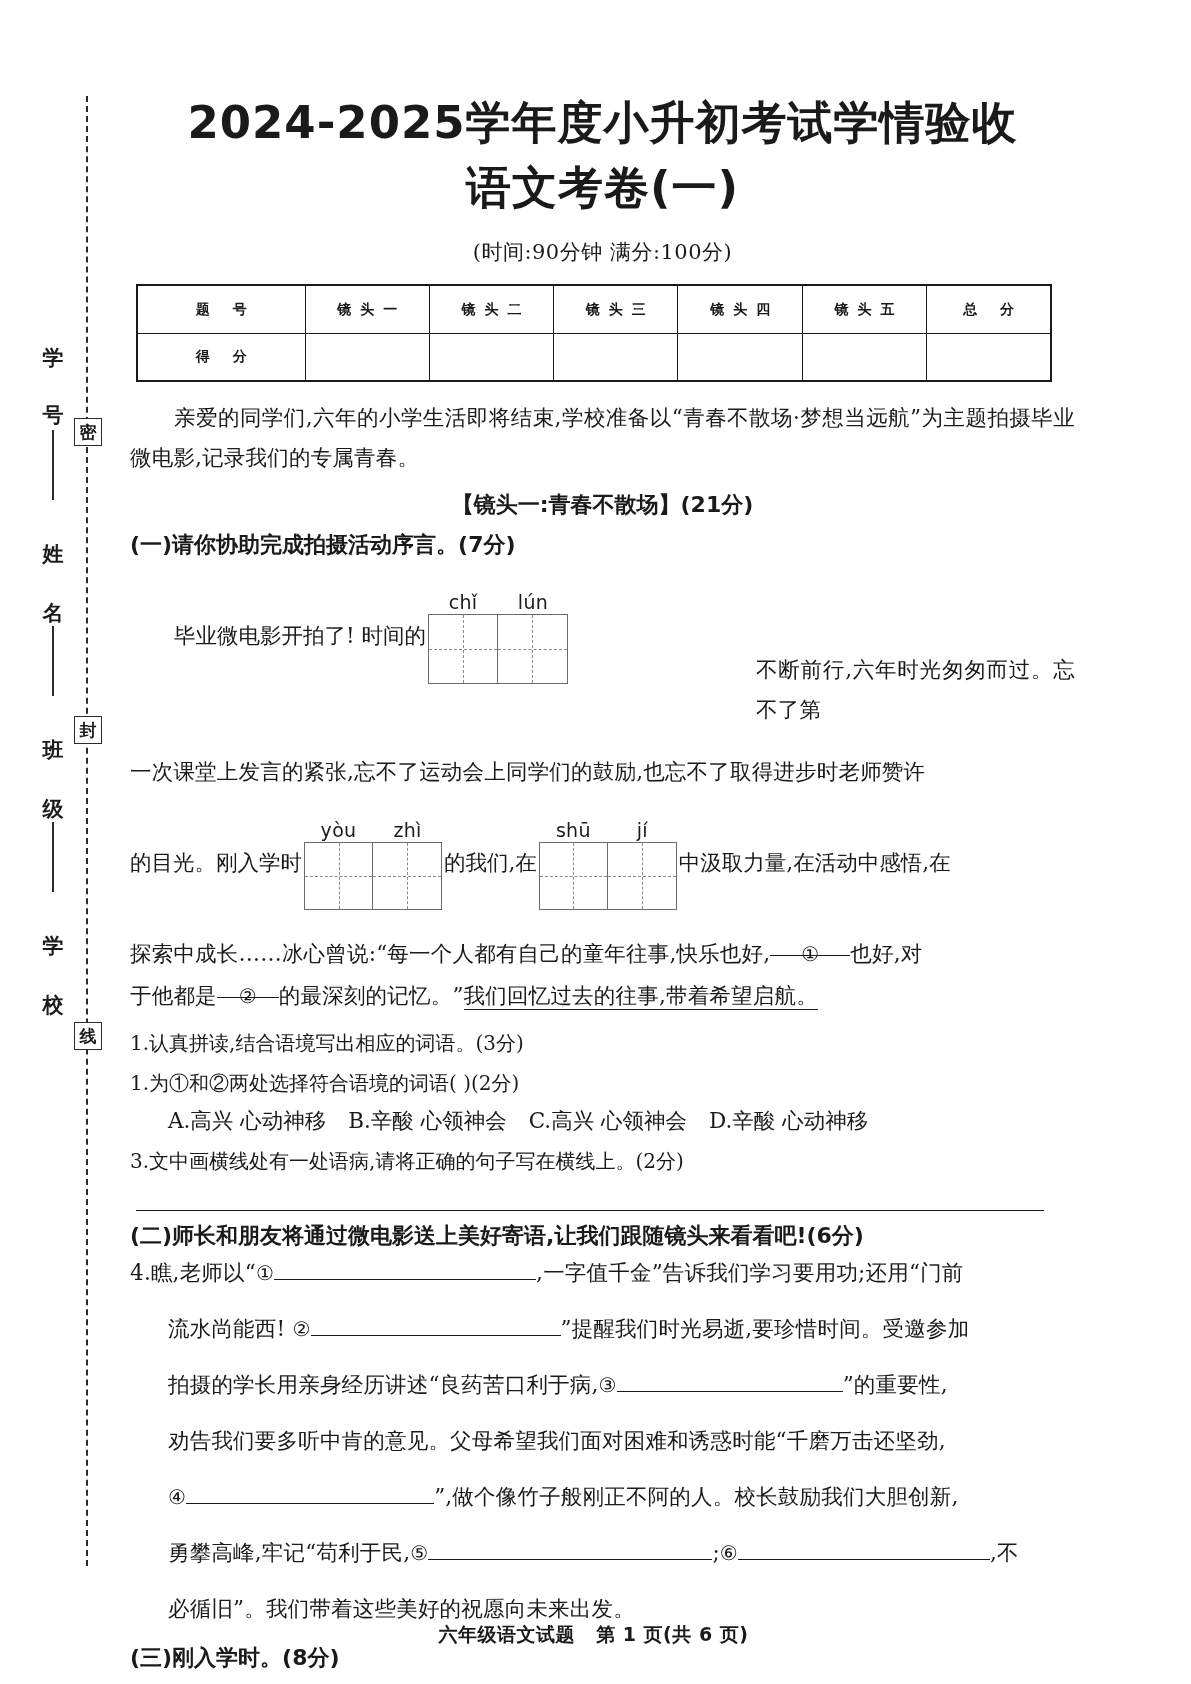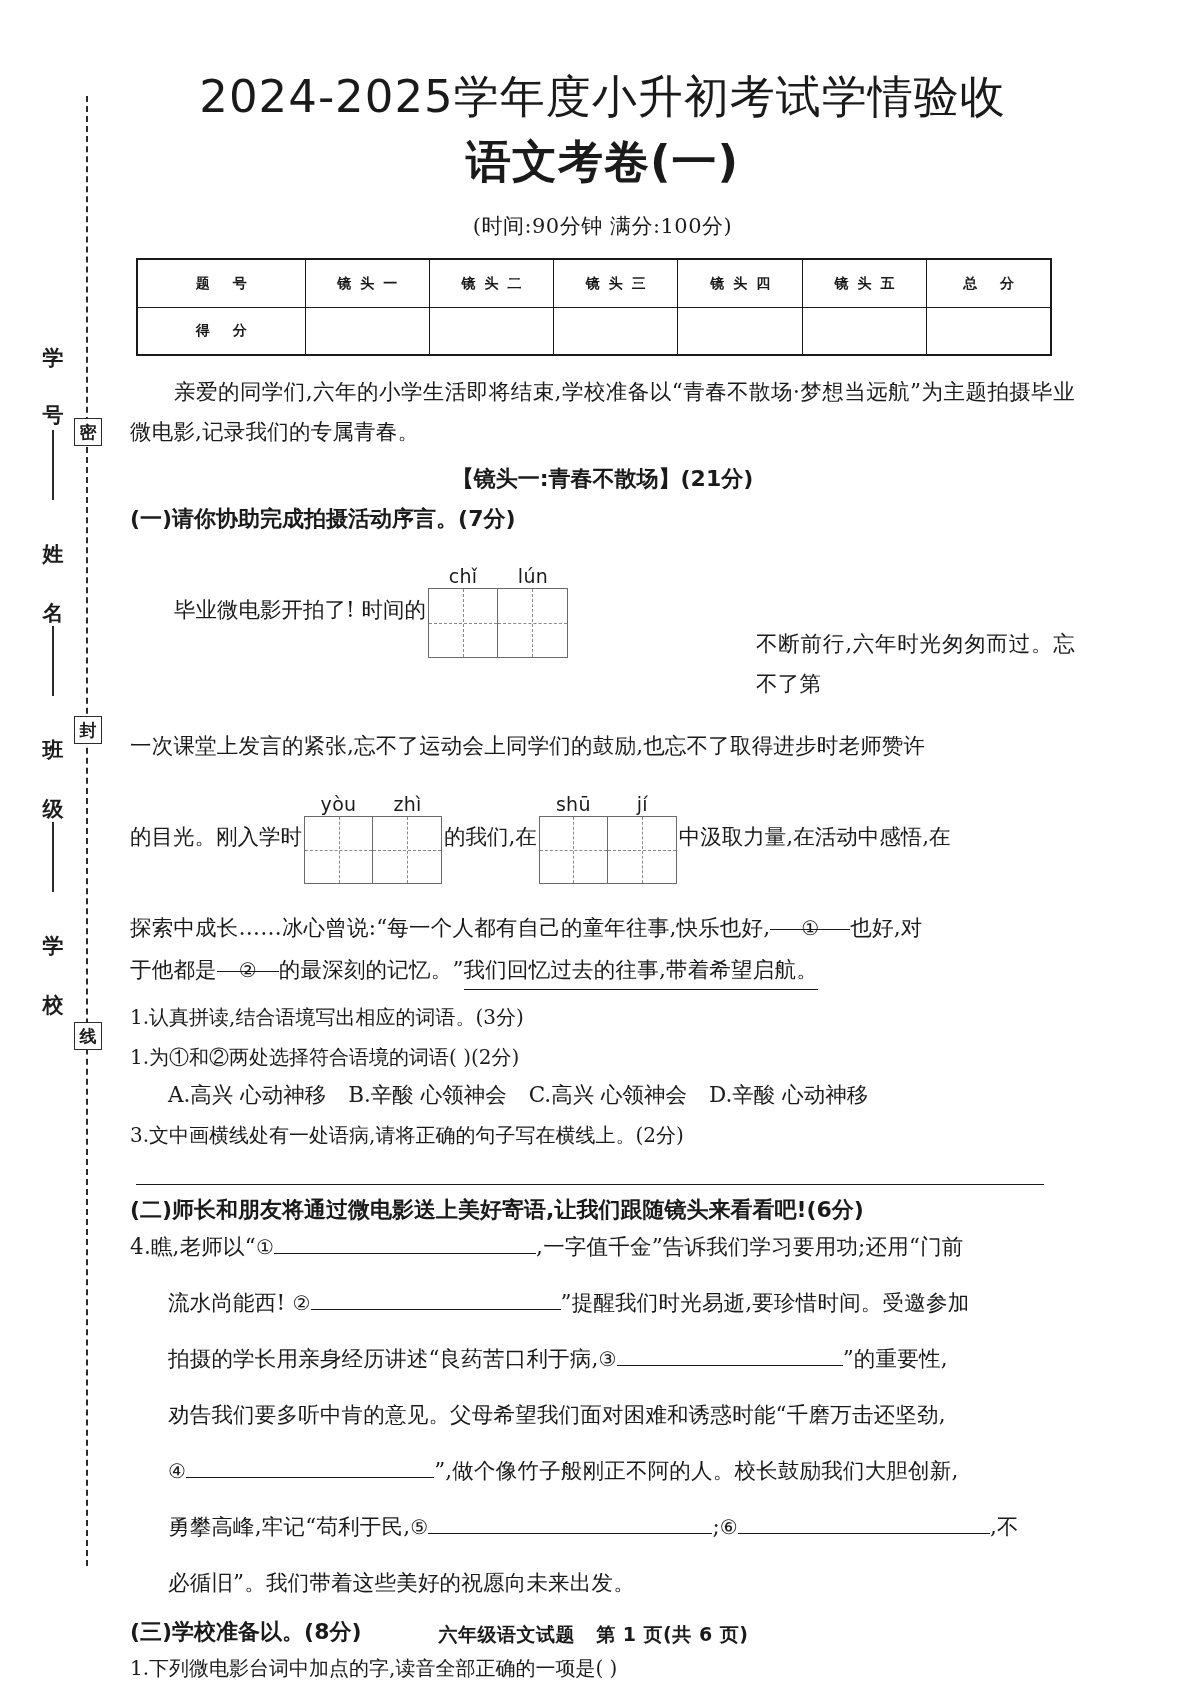--- a/index.html
+++ b/index.html
@@ -66,23 +66,23 @@
   .page {
     position: absolute;
     left: 130px; top: 0;
     width: 945px;
     padding: 0;
   }
 
   .title-main {
     text-align: center;
     font-size: 45px;
-    font-weight: 400;
+    font-weight: 700;
     letter-spacing: 1px;
-    margin: 66px 0 0 0;
+    margin: 92px 0 0 0;
     line-height: 1.38;
     font-family: "DejaVu Sans", "Liberation Sans", sans-serif;
   }
   .title-sub {
     text-align: center;
     font-size: 45px;
     font-weight: 800;
     letter-spacing: 1px;
     margin: 6px 0 0 0;
     line-height: 1.25;
@@ -187,21 +187,21 @@
   }
 
   
   .blank {
     display: inline-block;
     border-bottom: 1.4px solid #1a1a1a;
     vertical-align: baseline;
     height: 22px;
   }
   .circnum { font-size: 20px; }
-  .uline { border-bottom: 1.4px solid #1a1a1a; padding-bottom: 7px; }
+  .uline { border-bottom: 1.4px solid #1a1a1a; padding-bottom: 1px; }
 
   .answer-rule {
     border: none;
     border-top: 1.5px solid #1a1a1a;
     margin: 30px 0 8px 6px;
     width: 908px;
   }
 
   
   .choices {
@@ -359,21 +359,21 @@
   <div class="para" style="padding-left:38px;">
     <span class="circnum">④</span><span class="blank" style="width:248px"></span>”,做个像竹子般刚正不阿的人。校长鼓励我们大胆创新,
   </div>
   <div class="para" style="padding-left:38px;">
     勇攀高峰,牢记“苟利于民,<span class="circnum">⑤</span><span class="blank" style="width:284px"></span>;<span class="circnum">⑥</span><span class="blank" style="width:252px"></span>,不
   </div>
   <div class="para" style="padding-left:38px;">
     必循旧”。我们带着这些美好的祝愿向未来出发。
   </div>
 
-  <div class="sec-head" style="margin-top:14px;">(三)学校准备以。(8分)</div>
+  <div class="sec-head" style="margin-top:14px;">(三)刚入学时。(8分)</div>
   <div class="qline">1.下列微电影台词中加点的字,读音全部正确的一项是(    )</div>
 
   <div class="opt-row">
     <span class="lead">A.</span>
     <span class="col"><span class="dotchar">剔</span></span>
     <span class="col"><span class="dotchar">削</span></span>
     <span class="col"><span class="dotchar">恶</span></span>
   </div>
 
 </div>

